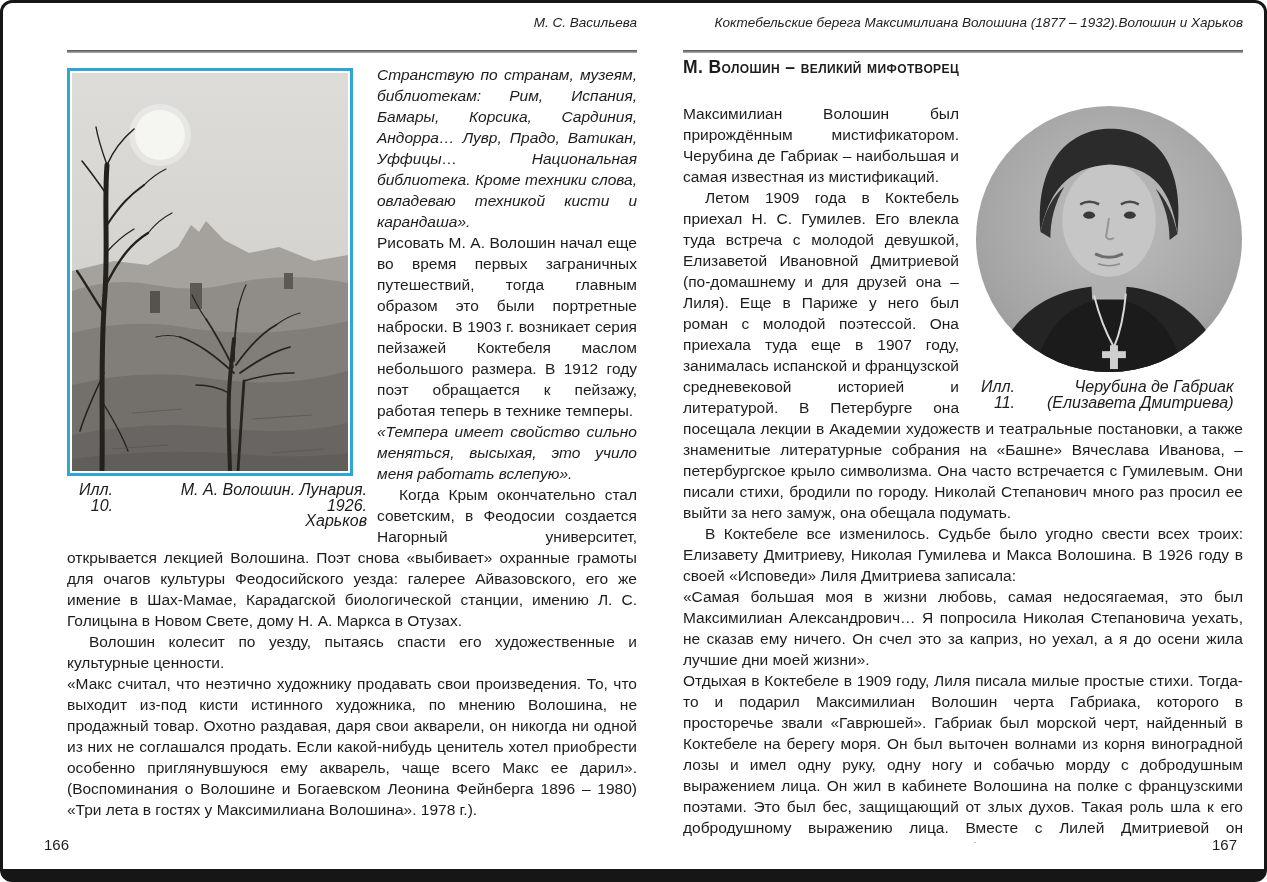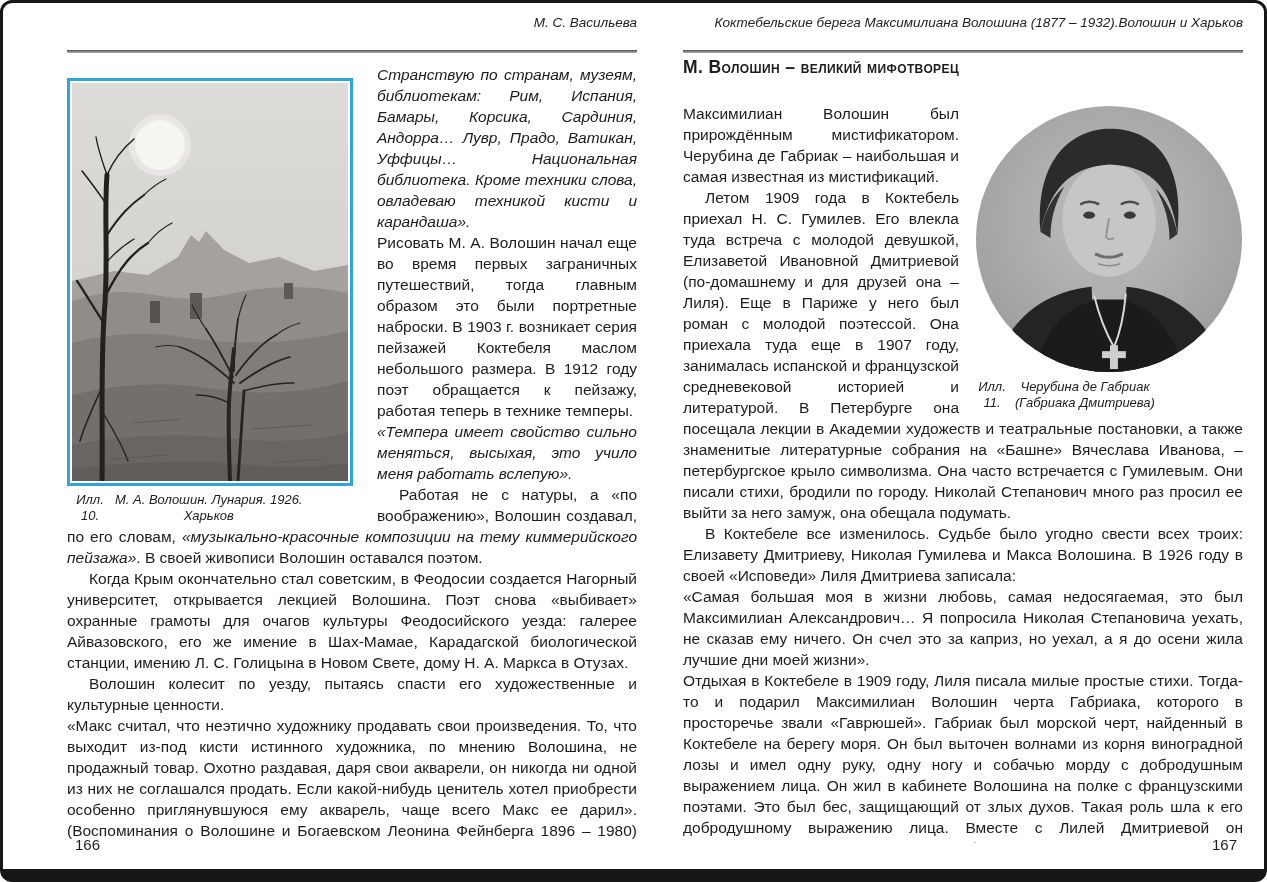--- a/index.html
+++ b/index.html
@@ -21,38 +21,38 @@
 
   .page-body { margin-top:11px; font-size:15.5px; line-height:21px; text-align:justify; }
   .page-body p { margin:0; }
   .indent { text-indent:22px; }
   .it { font-style:italic; }
   .bq { margin-left:36px; }
 
   .chapter-title { font-weight:bold; font-size:17.5px; font-variant:small-caps;
                    letter-spacing:.4px; margin:4px 0 25px 0; text-align:left; }
 
-  .fig-left { float:left; width:300px; margin:14px 10px 2px 0; }
+  .fig-left { float:left; width:300px; margin:4px 10px 2px 0; }
   .painting-frame { box-sizing:border-box; width:286px; border:3px solid #2ea7d8;
                     background:#fff; padding:2px; }
   .painting-frame svg { display:block; width:276px; height:398px; }
 
   .fig-right { float:right; width:274px; margin:2px 0 2px 10px; }
   .photo-wrap { width:268px; height:268px; margin-left:6px; }
   .photo-wrap svg { display:block; width:268px; height:268px; }
 
-  .caption { font-style:italic; font-size:13px; line-height:15.5px;
-             margin-top:6px; display:flex; text-align:center; }
+  .caption { font-style:italic; font-size:16px; line-height:15.5px;
+             margin-top:6px; display:flex; text-align:right;gap:32px; }
   .cap-label { width:46px; flex:none; }
   .cap-line2 { display:block; }
   .fig-left  .caption .cap-text { padding-left:2px; }
   .fig-left  .cap-line2 { text-indent:0; }
 
   .pageno { position:absolute; bottom:16px; font-size:15px; font-style:normal; color:#1c1c1c; }
-  .pageno-left  { left:72px;margin-top:8px; }
+  .pageno-left  { left:41px;margin-top:8px; }
   .pageno-right { right:27px;text-align:center; }
 </style>
 </head>
 <body>
 
 <div class="book">
 
   <div class="page page-left">
     <div class="running-head rh-left">
       <span>М. С. Васильева</span>
@@ -133,21 +133,20 @@
             <span>М. А. Волошин. Лунария. 1926.</span>
             <span class="cap-line2">Харьков</span>
           </span>
         </div>
       </div>
 
       <p class="it">Странствую по странам, музеям, библиотекам: Рим, Испания, Бамары, Корсика, Сардиния, Андорра… Лувр, Прадо, Ватикан, Уффицы… Национальная библиотека. Кроме техники слова, овладеваю техникой кисти и карандаша».</p>
       <p>Рисовать М. А. Волошин начал еще во время первых заграничных путешествий, тогда главным образом это были портретные наброски. В 1903 г. возникает серия пейзажей Коктебеля маслом небольшого размера. В 1912 году поэт обращается к пейзажу, работая теперь в технике темперы.</p>
       <p class="it">«Темпера имеет свойство сильно меняться, высыхая, это учило меня работать вслепую».</p>
 
-      <p class="indent"><span>Работая не с натуры, а «по воображению», Волошин создавал, по его словам, </span><i>«музыкально-красочные композиции на тему киммерийского пейзажа»</i><span>. В своей живописи Волошин оставался поэтом.</span></p>
       <p class="indent">Когда Крым окончательно стал советским, в Феодосии создается Нагорный университет, открывается лекцией Волошина. Поэт снова «выбивает» охранные грамоты для очагов культуры Феодосийского уезда: галерее Айвазовского, его же имение в Шах-Мамае, Карадагской биологической станции, имению Л. С. Голицына в Новом Свете, дому Н. А. Маркса в Отузах.</p>
       <p class="indent">Волошин колесит по уезду, пытаясь спасти его художественные и культурные ценности.</p>
       <p class="bq">«Макс считал, что неэтично художнику продавать свои произведения. То, что выходит из-под кисти истинного художника, по мнению Волошина, не продажный товар. Охотно раздавая, даря свои акварели, он никогда ни одной из них не соглашался продать. Если какой-нибудь ценитель хотел приобрести особенно приглянувшуюся ему акварель, чаще всего Макс ее дарил». (Воспоминания о Волошине и Богаевском Леонина Фейнберга 1896 – 1980) «Три лета в гостях у Максимилиана Волошина». 1978 г.).</p>
     </div>
   </div>
 
   <div class="page page-right">
     <div class="running-head rh-right">
       <span>Коктебельские берега Максимилиана Волошина (1877 – 1932).</span>
       <span>Волошин и Харьков</span>
@@ -199,21 +198,21 @@
               <path d="M152 190 C150 212 146 230 140 244" stroke="#d8d8d8" stroke-width="2" fill="none"></path>
               <rect x="136" y="242" width="8" height="24" fill="#cfcfcf"></rect>
               <rect x="128" y="248" width="24" height="7" fill="#cfcfcf"></rect>
             </g>
           </svg>
         </div>
         <div class="caption">
           <span class="cap-label">Илл. 11.</span>
           <span class="cap-text">
             <span>Черубина де Габриак</span>
-            <span class="cap-line2">(Габриака Дмитриева)</span>
+            <span class="cap-line2">(Елизавета Дмитриева)</span>
           </span>
         </div>
       </div>
 
       <p>Максимилиан Волошин был прирождённым мистификатором. Черубина де Габриак – наибольшая и самая известная из мистификаций.</p>
       <p class="indent">Летом 1909 года в Коктебель приехал Н. С. Гумилев. Его влекла туда встреча с молодой девушкой, Елизаветой Ивановной Дмитриевой (по-домашнему и для друзей она – Лиля). Еще в Париже у него был роман с молодой поэтессой. Она приехала туда еще в 1907 году, занималась испанской и французской средневековой историей и литературой. В Петербурге она посещала лекции в Академии художеств и театральные постановки, а также знаменитые литературные собрания на «Башне» Вячеслава Иванова, – петербургское крыло символизма. Она часто встречается с Гумилевым. Они писали стихи, бродили по городу. Николай Степанович много раз просил ее выйти за него замуж, она обещала подумать.</p>
       <p class="indent">В Коктебеле все изменилось. Судьбе было угодно свести всех троих: Елизавету Дмитриеву, Николая Гумилева и Макса Волошина. В 1926 году в своей «Исповеди» Лиля Дмитриева записала:</p>
       <p class="bq">«Самая большая моя в жизни любовь, самая недосягаемая, это был Максимилиан Александрович… Я попросила Николая Степановича уехать, не сказав ему ничего. Он счел это за каприз, но уехал, а я до осени жила лучшие дни моей жизни».</p>
       <p>Отдыхая в Коктебеле в 1909 году, Лиля писала милые простые стихи. Тогда-то и подарил Максимилиан Волошин черта Габриака, которого в просторечье звали «Гаврюшей». Габриак был морской черт, найденный в Коктебеле на берегу моря. Он был выточен волнами из корня виноградной лозы и имел одну руку, одну ногу и собачью морду с добродушным выражением лица. Он жил в кабинете Волошина на полке с французскими поэтами. Это был бес, защищающий от злых духов. Такая роль шла к его добродушному выражению лица. Вместе с Лилей Дмитриевой он перекочевал на книжную полку в Петербурге.</p>
 

